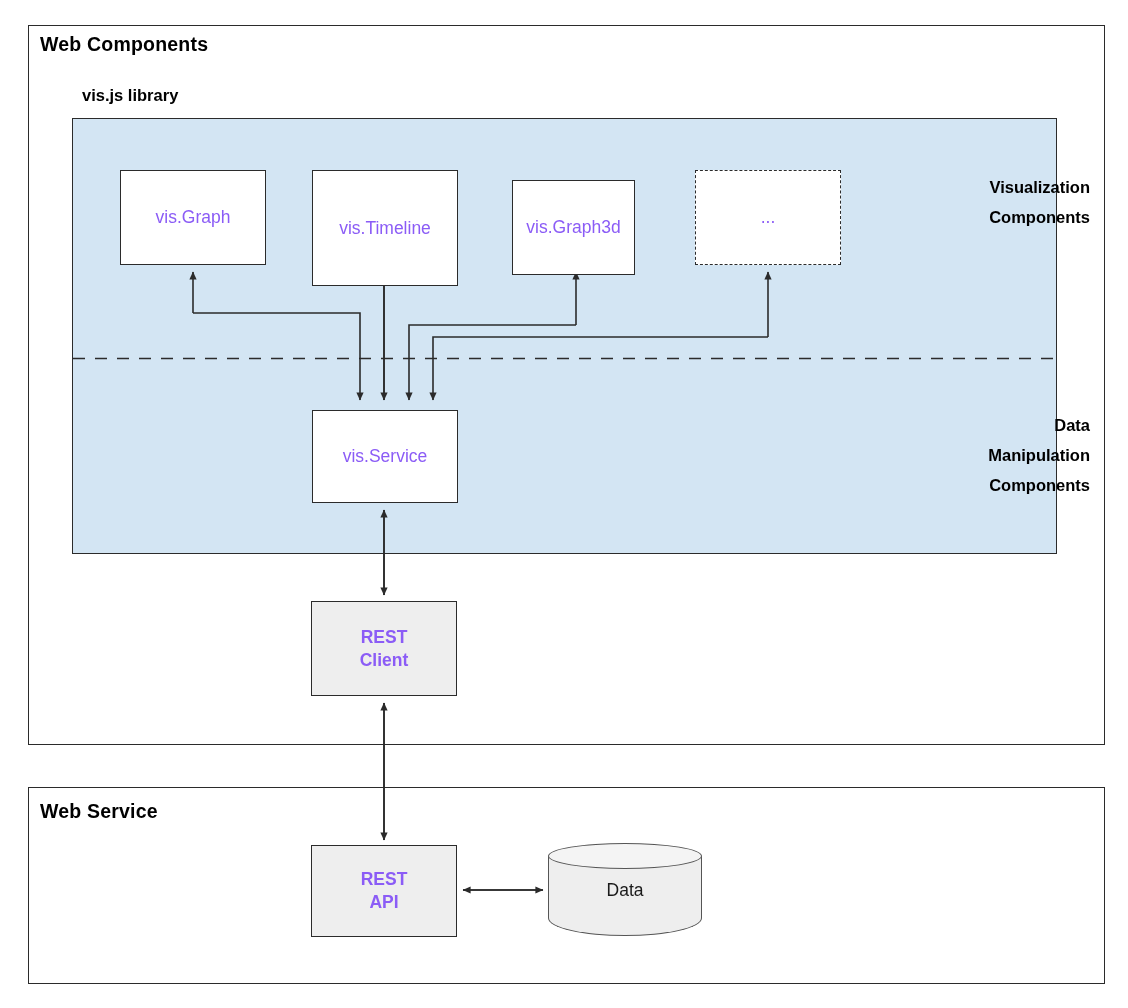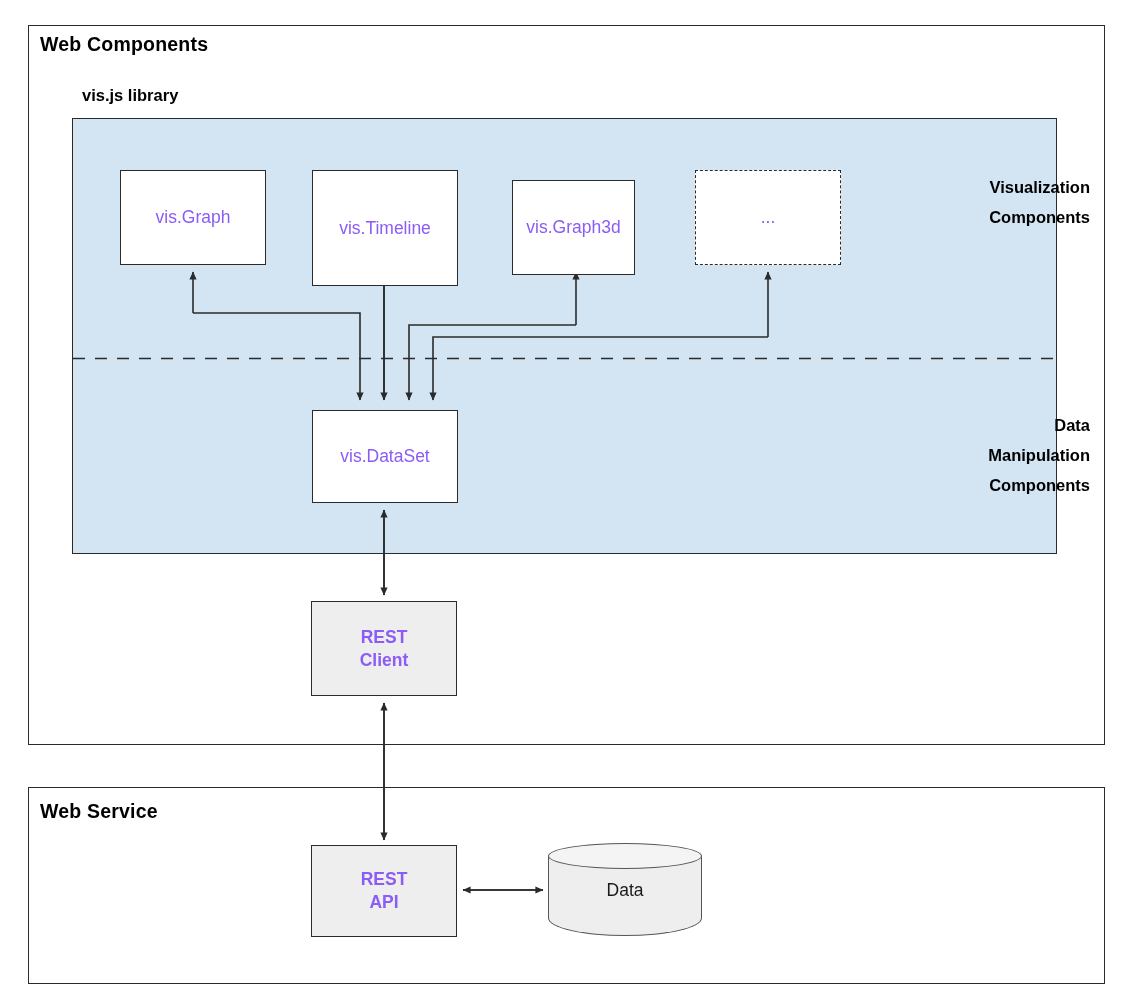--- a/index.html
+++ b/index.html
@@ -214,21 +214,21 @@
 
       <path d="M463,890 L543,890" marker-end="url(#arrowhead)"></path>
       <path d="M543,890 L463,890" marker-end="url(#arrowhead)"></path>
     </g>
   </svg>
 
   <div class="node node-solid" id="node-graph">vis.Graph</div>
   <div class="node node-solid" id="node-timeline">vis.Timeline</div>
   <div class="node node-solid" id="node-graph3d">vis.Graph3d</div>
   <div class="node node-dashed" id="node-ellipsis">...</div>
-  <div class="node node-solid" id="node-dataset">vis.DataSet</div>
+  <div class="node node-solid" id="node-dataset">vis.Service</div>
   <div class="node node-gray" id="node-restclient">REST
 Client</div>
   <div class="node node-gray" id="node-restapi">REST
 API</div>
 
   <div id="node-database">
     <div class="cyl-body"></div>
     <div class="cyl-top"></div>
     <div class="cyl-label">Data</div>
   </div>

